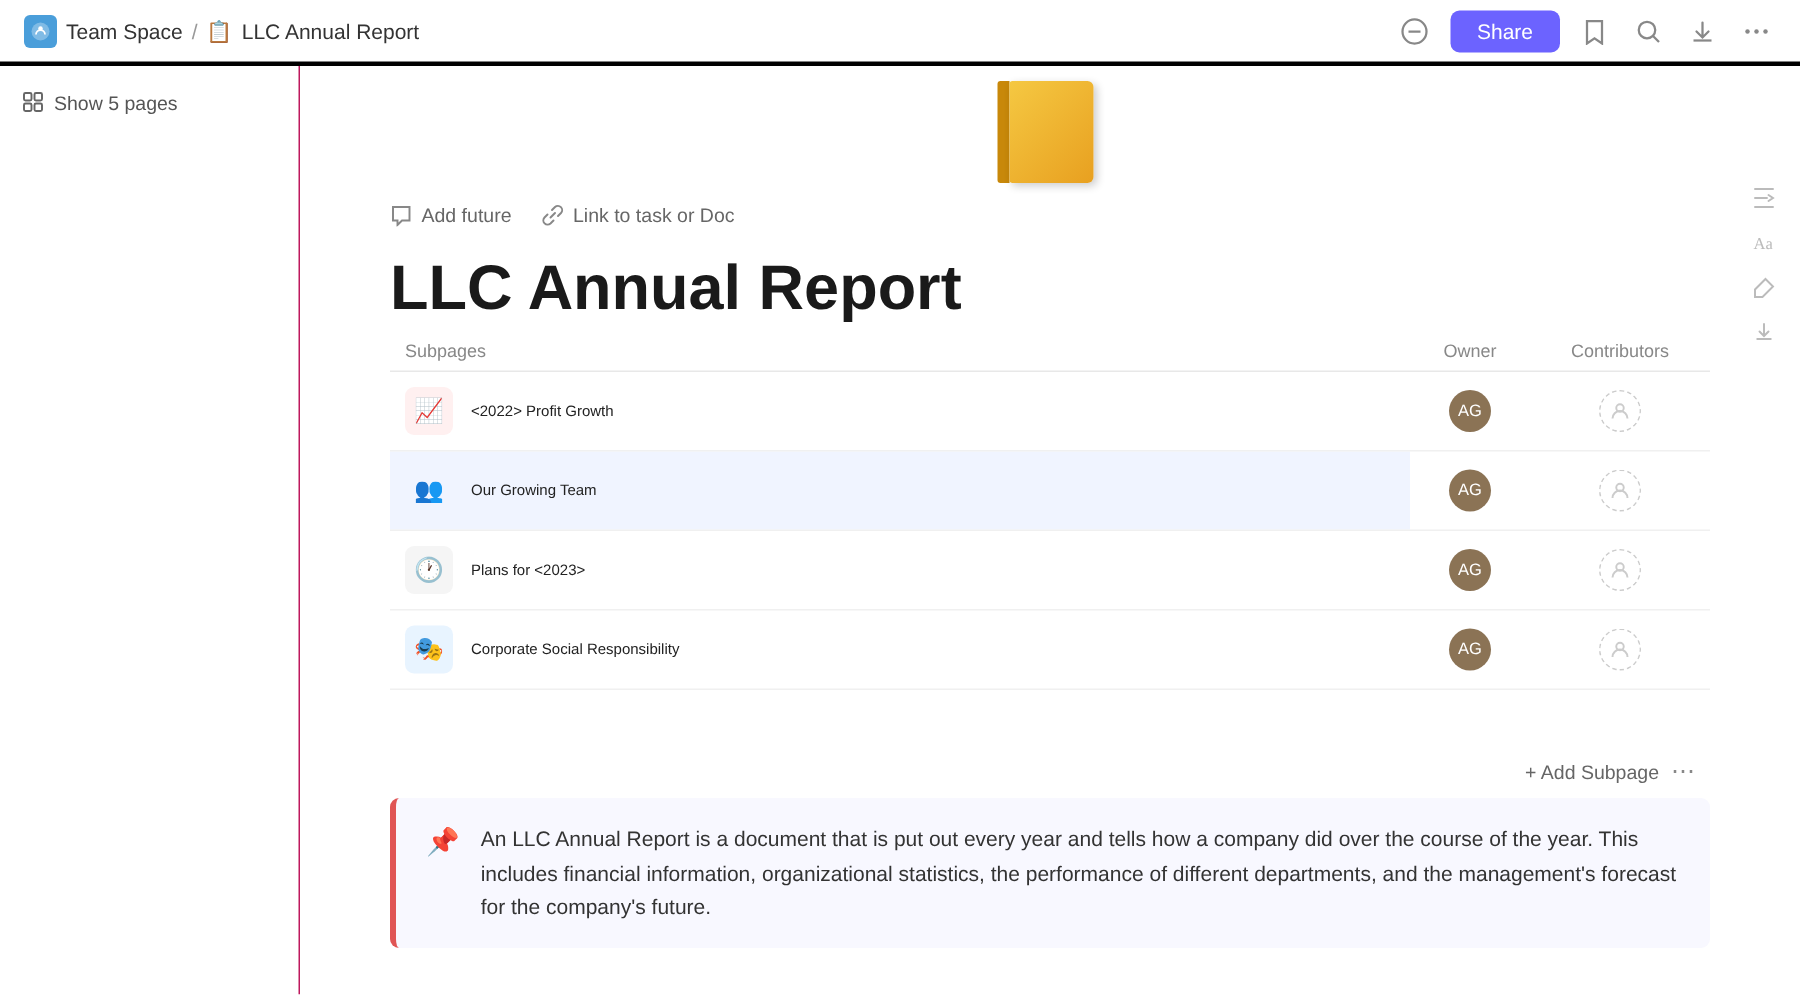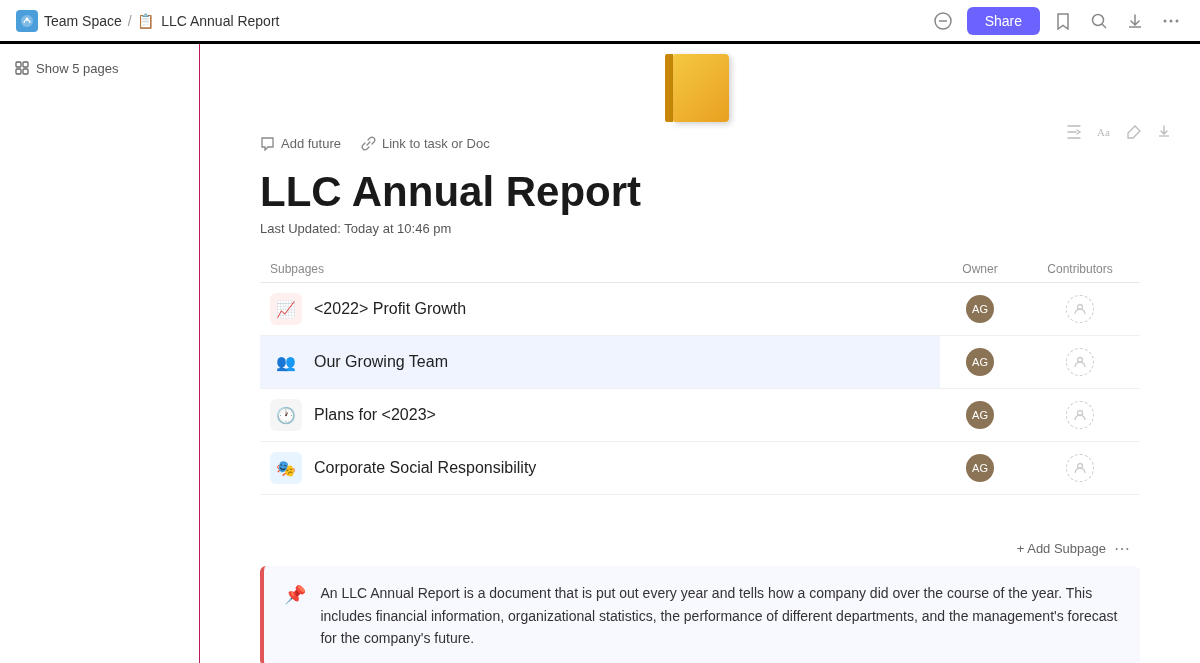--- a/index.html
+++ b/index.html
@@ -216,21 +216,21 @@
       border-radius: 6px;
       display: flex;
       align-items: center;
       justify-content: center;
       font-size: 16px;
       margin-right: 12px;
       flex-shrink: 0;
       background: #f5f5f5;
     }
     .subpage-name {
-      font-size: 16px;
+      font-size: 10px;
       color: #222;
       flex: 1;
     }
     .owner-col {
       width: 80px;
       text-align: center;
     }
     .contrib-col {
       width: 120px;
       text-align: center;
@@ -302,23 +302,24 @@
     }
     .note-text {
       font-size: 14px;
       color: #333;
       line-height: 1.6;
     }
 
     
     .right-tools {
       position: absolute;
-      right: 28px;
+      right: 16px;
       top: 80px;
       display: flex;
+      flex-direction: column;
       gap: 14px;
     }
     .right-tool-btn {
       background: none;
       border: none;
       cursor: pointer;
       color: #aaa;
       font-size: 16px;
       display: flex;
       align-items: center;
@@ -438,24 +439,20 @@
       <button class="toolbar-btn">
         <svg width="15" height="15" viewBox="0 0 15 15" fill="none">
           <path d="M6 9l3-3M4 7l-2 2a2.83 2.83 0 004 4l2-2M11 8l2-2a2.83 2.83 0 00-4-4L7 4" stroke="#888" stroke-width="1.3" stroke-linecap="round"></path>
         </svg>
         <span>Link to task or Doc</span>
       </button>
     </div>
 
     <h1 class="doc-title">LLC Annual Report</h1>
 
-    <div class="doc-meta">
-      <span>Last Updated:</span>
-      <span>Today at 10:46 pm</span>
-    </div>
 
     <table class="subpages-table">
       <thead>
         <tr>
           <th>Subpages</th>
           <th class="owner-col">Owner</th>
           <th class="contrib-col">Contributors</th>
         </tr>
       </thead>
       <tbody id="subpages-body">

